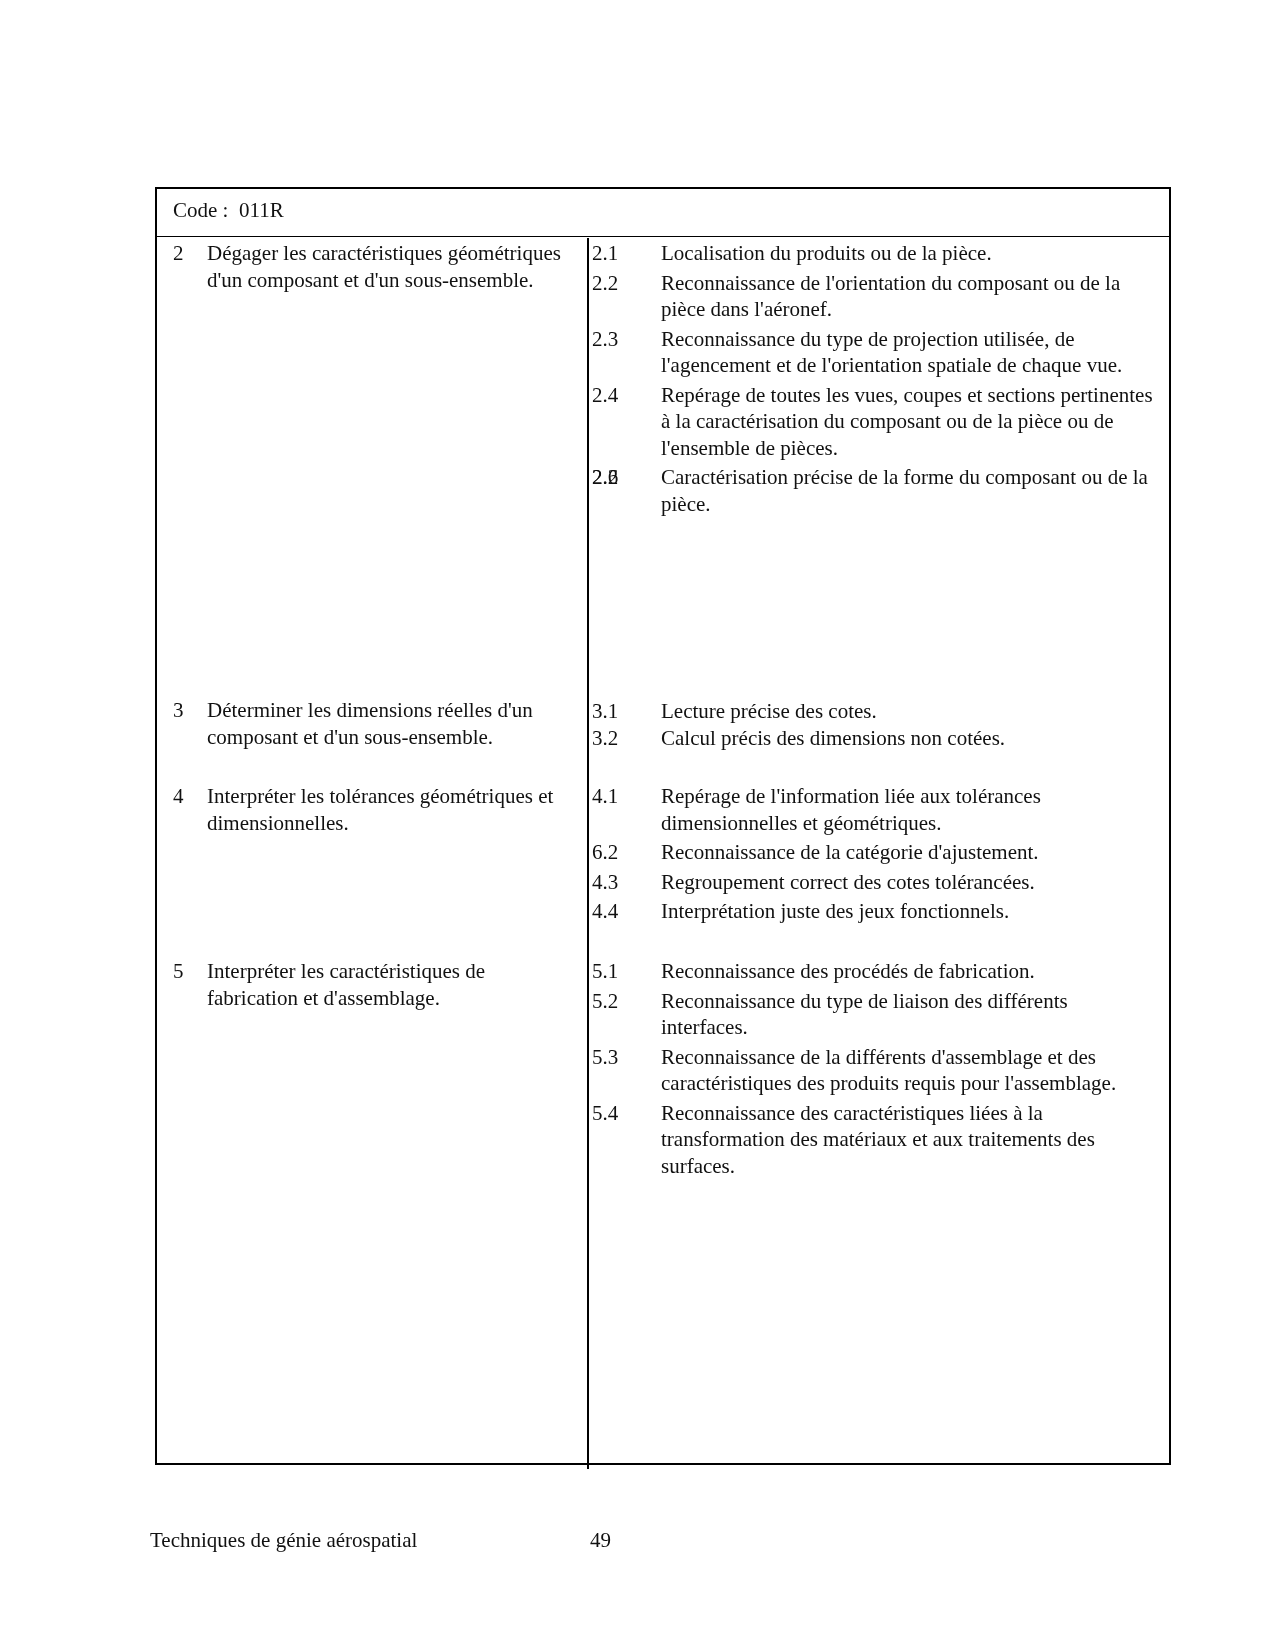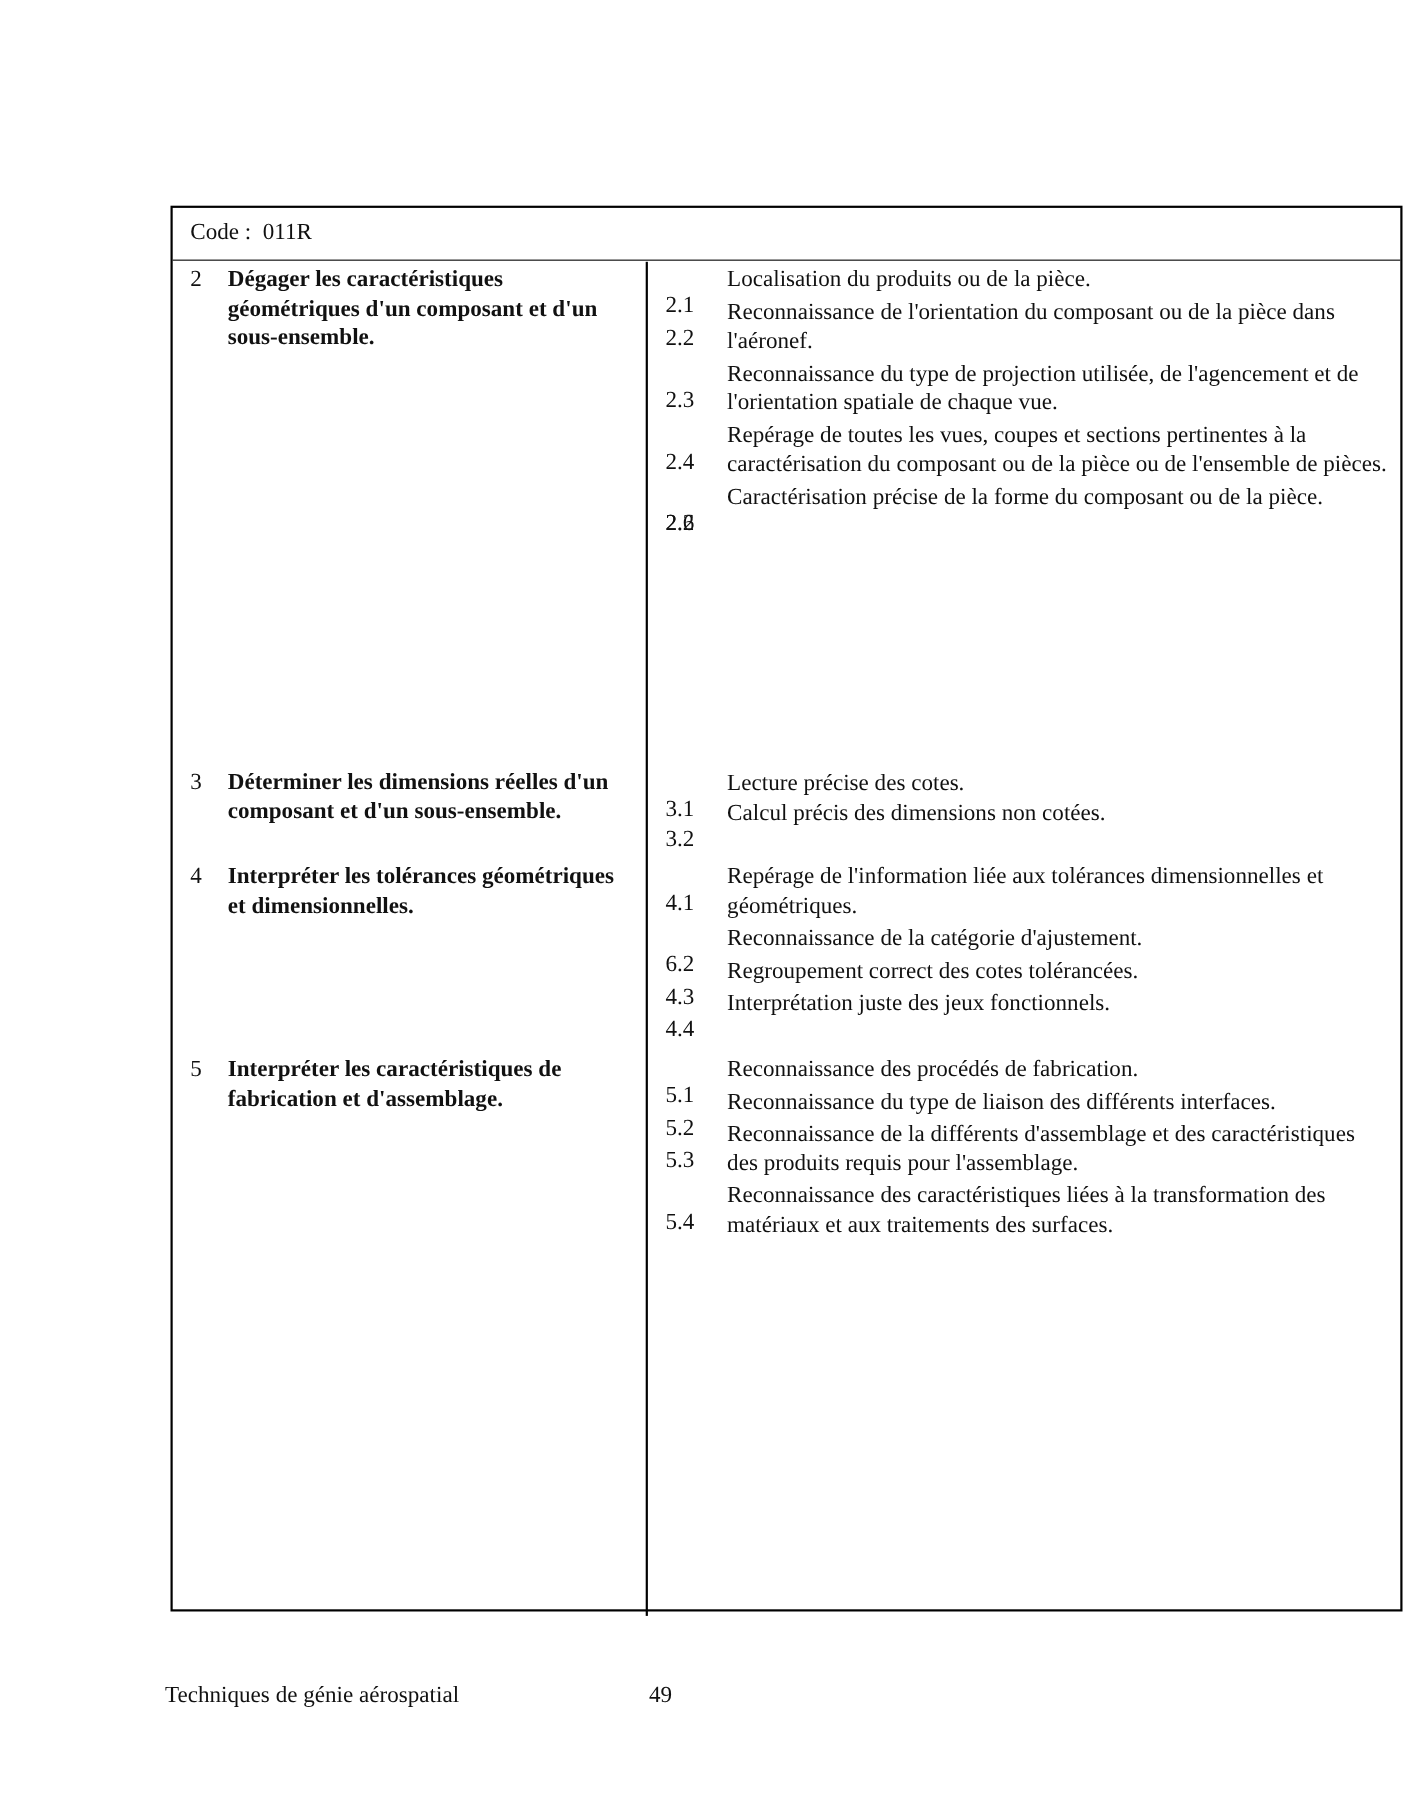--- a/index.html
+++ b/index.html
@@ -1,31 +1,31 @@
 <!DOCTYPE html>
 <html><head>
 <meta charset="utf-8">
 <style>
   html, body { margin:0; padding:0; background:#ffffff; }
   body { width:1275px; height:1650px; position:relative; overflow:hidden;
          font-family:"DejaVu Serif","Liberation Serif",serif; color:#111; }
   .page-text { font-family:"Liberation Serif","DejaVu Serif",serif; font-size:21px; line-height:26.5px; }
-  .tbl { position:absolute; left:155px; top:187px; width:1120px; height:1278px;
+  .tbl { position:absolute; left:155px; top:187px; width:1016px; height:1278px;
          border:2px solid #000; box-sizing:border-box; }
   .hdr { position:absolute; left:0; top:0; right:0; height:47px; border-bottom:1.5px solid #000; }
   .hdr .code { position:absolute; left:16px; top:8px; }
   .vdiv { position:absolute; left:430px; top:49px; bottom:-6px; width:2px; background:#000; }
   .left { position:absolute; left:0; top:49px; width:430px; }
   .right { position:absolute; left:432px; top:49px; right:0; }
   .obj { position:absolute; left:16px; width:400px; }
   .obj .num { position:absolute; left:0; top:0; width:20px; }
-  .obj .txt { margin-left:34px;font-weight:bold; }
+  .obj .txt { margin-left:34px; }
   .crit-group { position:absolute; left:0; right:0; }
   .crit { position:relative; padding-left:72px; padding-right:12px; margin-bottom:3px; }
-  .crit .cnum { position:absolute; left:16px; top:0;margin-top:24px; }
+  .crit .cnum { position:absolute; left:3px; top:0; }
   .footer { position:absolute; top:1527px;text-align:center; }
   .footer.left-f { left:150px; }
   .footer.pg { left:590px; }
 </style>
 </head>
 <body>
 
 <div class="tbl page-text">
   <div class="hdr">
     <div class="code">

